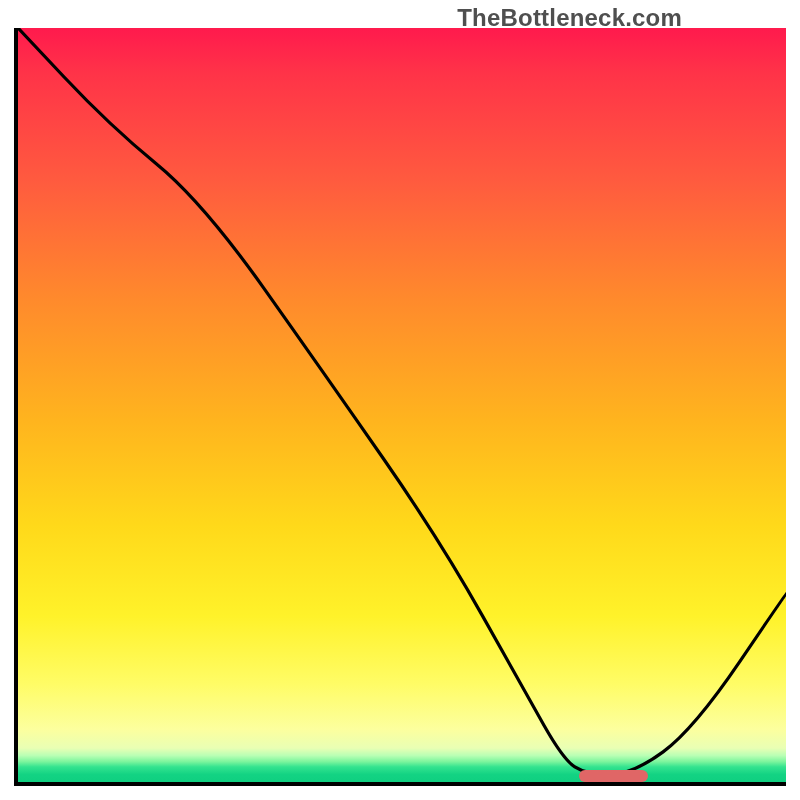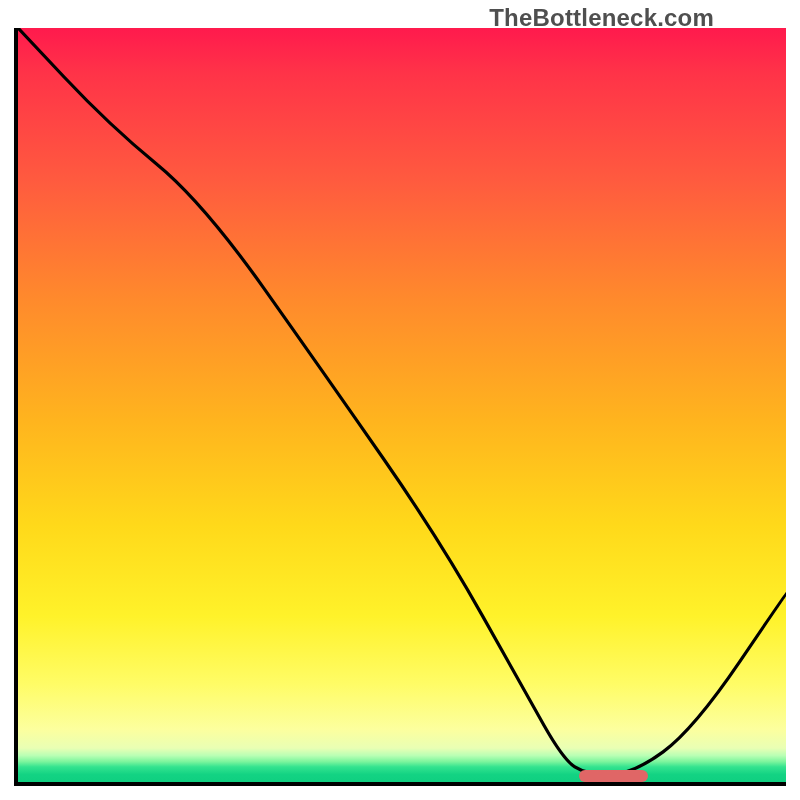--- a/index.html
+++ b/index.html
@@ -8,21 +8,20 @@
     width: 800px;
     height: 800px;
     background: #ffffff;
     font-family: Arial, Helvetica, sans-serif;
     overflow: hidden;
   }
   .chart-container {
     position: relative;
     width: 692px;
     height: 800px;
-    padding-left: 32px;
   }
   .watermark {
     position: absolute;
     top: 4px;
     right: 10px;
     font-size: 24px;
     font-weight: bold;
     color: #4f4f4f;
     letter-spacing: 0.2px;
     user-select: none;

